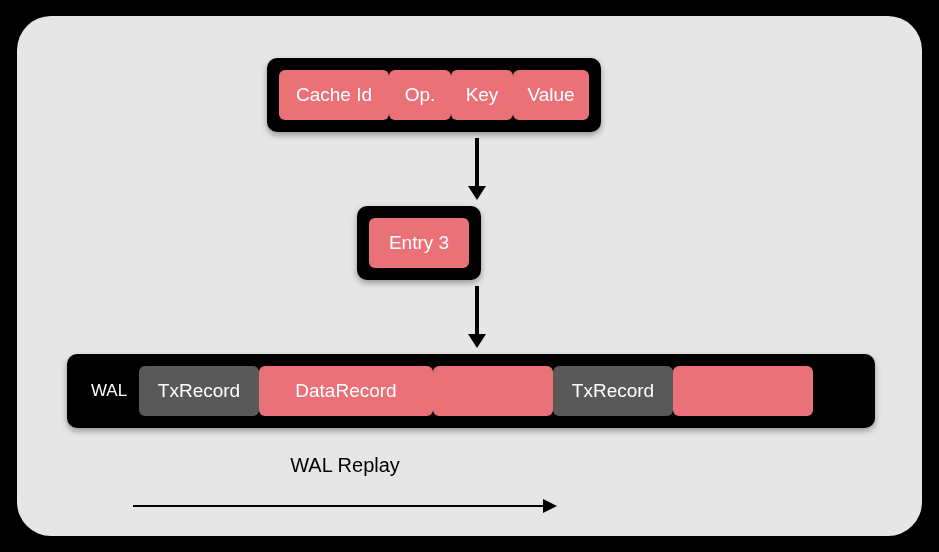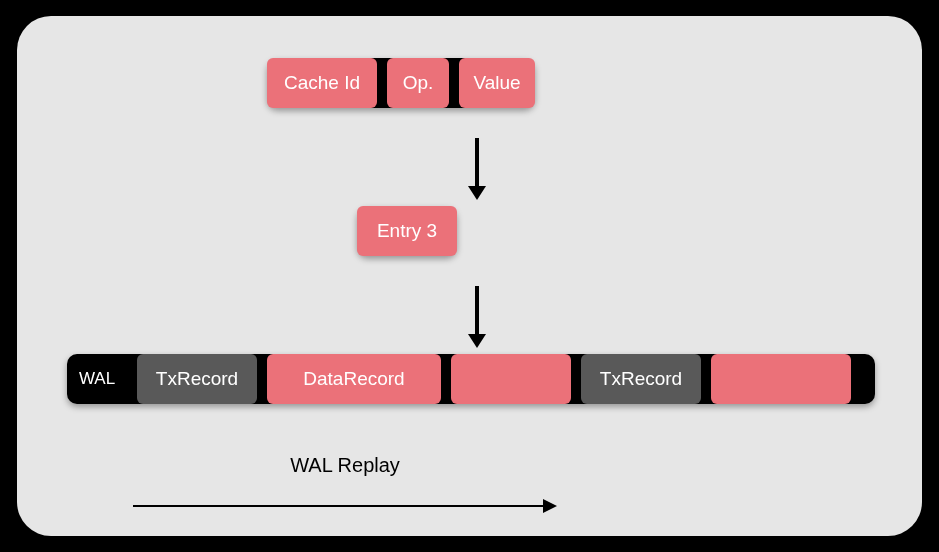--- a/index.html
+++ b/index.html
@@ -21,21 +21,21 @@
     position: relative;
     box-shadow: 0 4px 10px rgba(0,0,0,0.5);
   }
   .blk {
     position: absolute;
     background: #000;
     border-radius: 10px;
     box-shadow: 0 3px 6px rgba(0,0,0,0.35);
     display: flex;
     align-items: center;
-    gap: 10px;
+    padding: 12px;
   }
   .cell {
     height: 50px;
     border-radius: 6px;
     display: flex;
     align-items: center;
     justify-content: center;
     font-size: 19px;
     color: #fff;
   }
@@ -92,20 +92,21 @@
   }
 </style>
 </head>
 <body>
 
 <div class="canvas">
 
   <div class="blk" style="left:250px; top:42px;">
     <div class="cell red" style="width:110px">Cache Id</div>
     <div class="cell red" style="width:62px">Op.</div>
+    <div class="cell red" style="width:62px">Key</div>
     <div class="cell red" style="width:76px">Value</div>
   </div>
 
   <div class="arrow-down" style="top:122px; left:460px;">
     <div class="shaft" style="height:48px"></div>
     <div class="head"></div>
   </div>
 
   <div class="blk" style="left:340px; top:190px;">
     <div class="cell red" style="width:100px">Entry 3</div>

